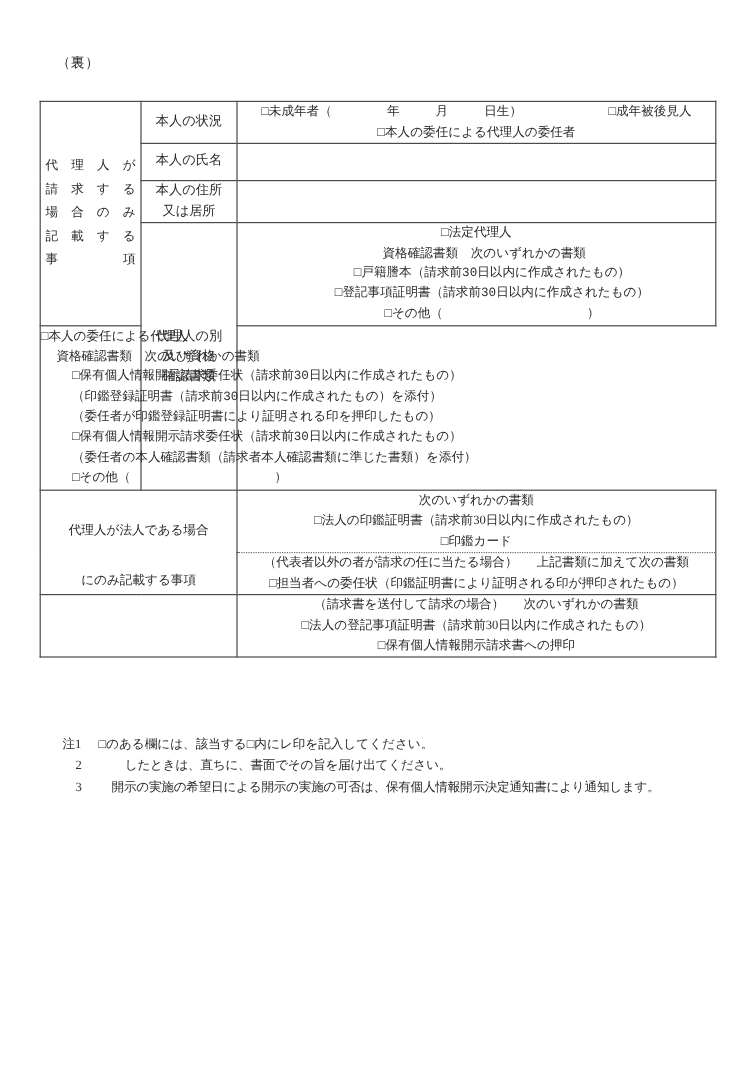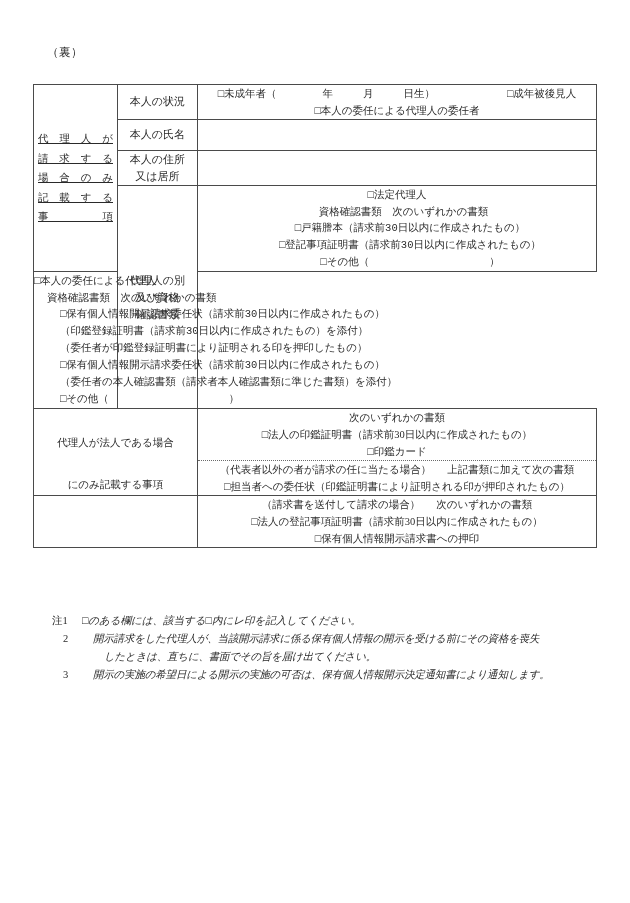--- a/index.html
+++ b/index.html
@@ -63,21 +63,20 @@
     padding: 4px 6px;
     font-size: 10.5px;
   }
   .cat-label .vline {
     display: block;
     text-align: justify;
     text-align-last: justify;
     line-height: 1.85;
     padding: 0 4px;
     white-space: nowrap;
-    text-decoration: underline;
   }
 
   .sub-label {
     text-align: center;
     vertical-align: middle;
     font-size: 11px;
     line-height: 1.55;
     padding: 5px 3px;
   }
   .sub-label .l { display: block; white-space: nowrap; }
@@ -140,21 +139,20 @@
     text-align: left;
     white-space: nowrap;
     padding-left: 2px;
   }
   .note-num.n2,
   .note-num.n3 {
     padding-left: 13px;
   }
   .note-text {
     flex: 1 1 auto;
-    font-style: italic;
   }
   .note-text .cont {
     display: block;
     padding-left: 11px;
   }
   .tight { letter-spacing: -0.2px; }
 </style>
 </head>
 <body>
 
@@ -270,21 +268,20 @@
     <div class="note-row">
       <div class="note-num n1">注1</div>
       <div class="note-text">
         <span>□のある欄には、該当する□内にレ印を記入してください。</span>
       </div>
     </div>
 
     <div class="note-row">
       <div class="note-num n2">2</div>
       <div class="note-text tight">
-        <span>開示請求をした代理人が、当該開示請求に係る保有個人情報の開示を受ける前にその資格を喪失</span>
         <span class="cont">したときは、直ちに、書面でその旨を届け出てください。</span>
       </div>
     </div>
 
     <div class="note-row">
       <div class="note-num n3">3</div>
       <div class="note-text tight">
         <span>開示の実施の希望日による開示の実施の可否は、保有個人情報開示決定通知書により通知します。</span>
       </div>
     </div>

